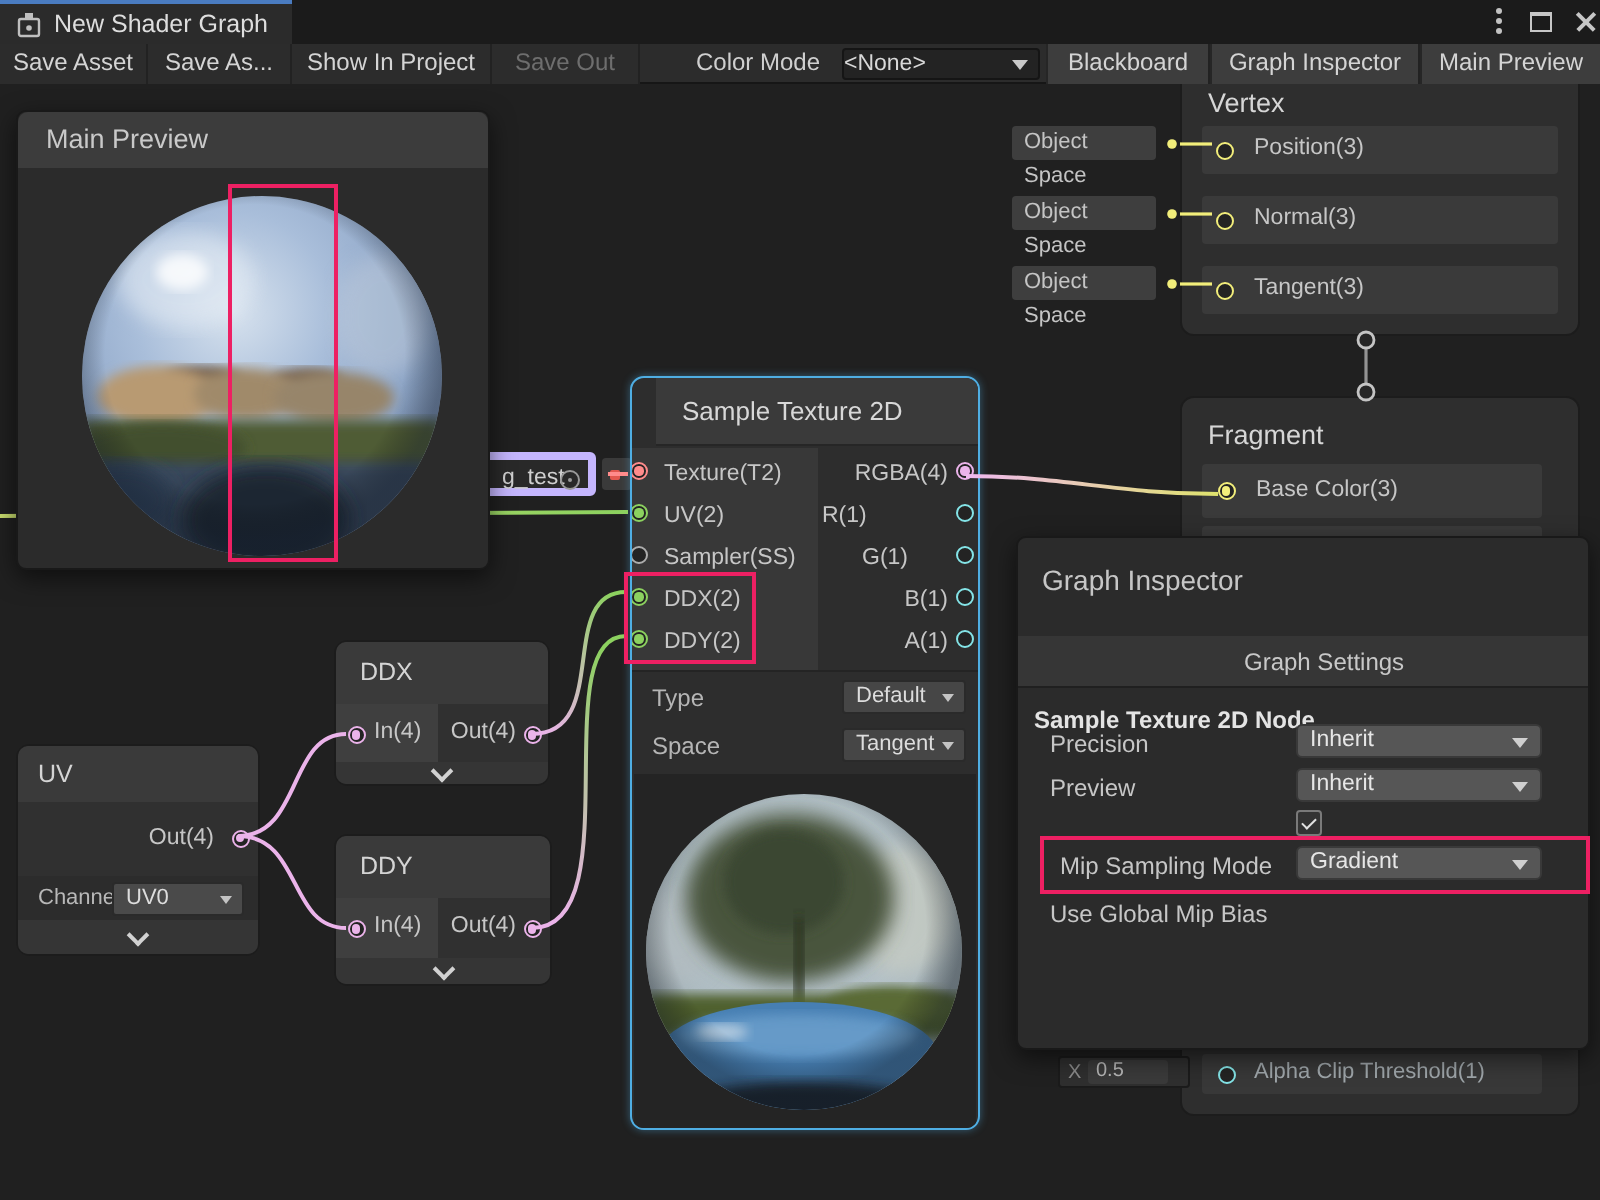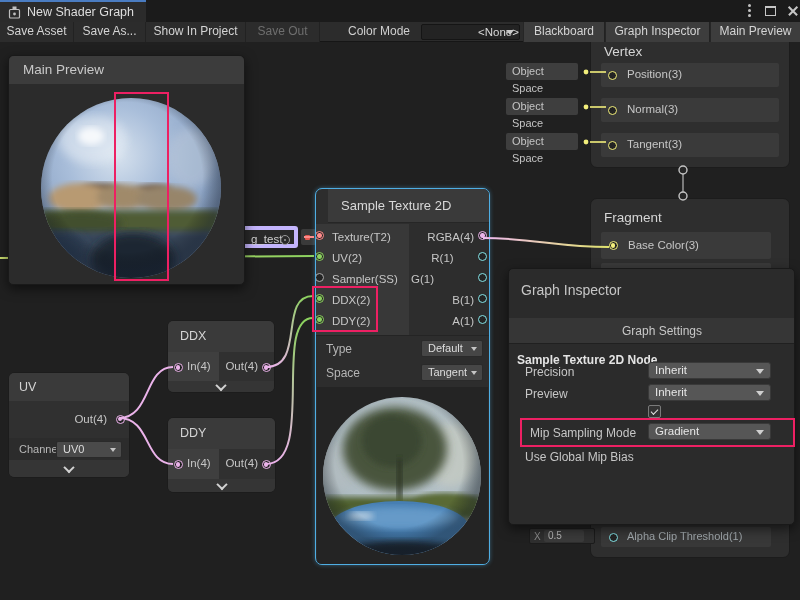--- a/index.html
+++ b/index.html
@@ -24,21 +24,21 @@
   #closebtn b::after { left:0; top:0; width:12px; height:1.6px; background:#C6C6C6; transform:rotate(-90deg); }
 
   
   #toolbar { left:0; top:22px; width:800px; height:20px; background:#2C2C2C; border-bottom:1px solid #161616; z-index:10; }
   .tbtn { position:absolute; top:0; height:20px; line-height:19px; font-size:12px; color:#D4D4D4;
           text-align:center; border-right:1px solid #222; background:#2C2C2C; }
   .tbtn.disabled { color:#6E6E6E; }
   .tbtn.toggled { background:#3D3D3D; border-left:1px solid #262626; }
   #cm-label { position:absolute; top:0; height:20px; line-height:19px; font-size:12px; color:#CFCFCF; }
   .dd { position:relative; background:#232323; border:1px solid #151515; border-radius:2px;
-        font-size:11.5px; color:#D8D8D8; padding-left:10px;text-align:right; }
+        font-size:11.5px; color:#D8D8D8; padding-left:0; }
   .dd::after { content:""; position:absolute; right:5px; top:50%; margin-top:-2px;
         border-left:4px solid transparent; border-right:4px solid transparent; border-top:5px solid #C9C9C9; }
   #cm-dd { position:absolute; left:421px; top:2px; width:99px; height:16px; line-height:14px; }
 
   
   #canvas { left:0; top:0; width:800px; height:600px; background:#202020; z-index:0; }
   #edges { position:absolute; left:0; top:0; z-index:3; pointer-events:none; }
 
   
   .node { position:absolute; background:#2E2E2E; border:1px solid #1C1C1C; border-radius:7px; z-index:2; }
@@ -179,22 +179,22 @@
     </div>
     <div class="leftcol" style="left:0; top:35px; width:93px; height:111px;"></div>
 
     <span class="plabel" style="left:16px; top:42px;">Texture(T2)</span>
     <span class="plabel" style="left:16px; top:63px;">UV(2)</span>
     <span class="plabel" style="left:16px; top:84px;">Sampler(SS)</span>
     <span class="plabel" style="left:16px; top:105px;">DDX(2)</span>
     <span class="plabel" style="left:16px; top:126px;">DDY(2)</span>
 
     <span class="plabel" style="left:95px; top:42px;  width:63px; text-align:right;">RGBA(4)</span>
-    <span class="plabel" style="left:95px; top:63px;  width:63px; text-align:center;">R(1)</span>
-    <span class="plabel" style="left:95px; top:84px;  width:63px; text-align:left;">G(1)</span>
+    <span class="plabel" style="left:95px; top:63px;  width:63px; text-align:left;">R(1)</span>
+    <span class="plabel" style="left:95px; top:84px;  width:63px; text-align:center;">G(1)</span>
     <span class="plabel" style="left:95px; top:105px; width:63px; text-align:right;">B(1)</span>
     <span class="plabel" style="left:95px; top:126px; width:63px; text-align:right;">A(1)</span>
 
     <span class="port c-tex connected" style="left:-1px; top:42px;"></span>
     <span class="port c-v2 connected" style="left:-1px; top:63px;"></span>
     <span class="port c-ss" style="left:-1px; top:84px;"></span>
     <span class="port c-v2 connected" style="left:-1px; top:105px;"></span>
     <span class="port c-v2 connected" style="left:-1px; top:126px;"></span>
 
     <span class="port c-v4 connected" style="left:162px; top:42px;"></span>

